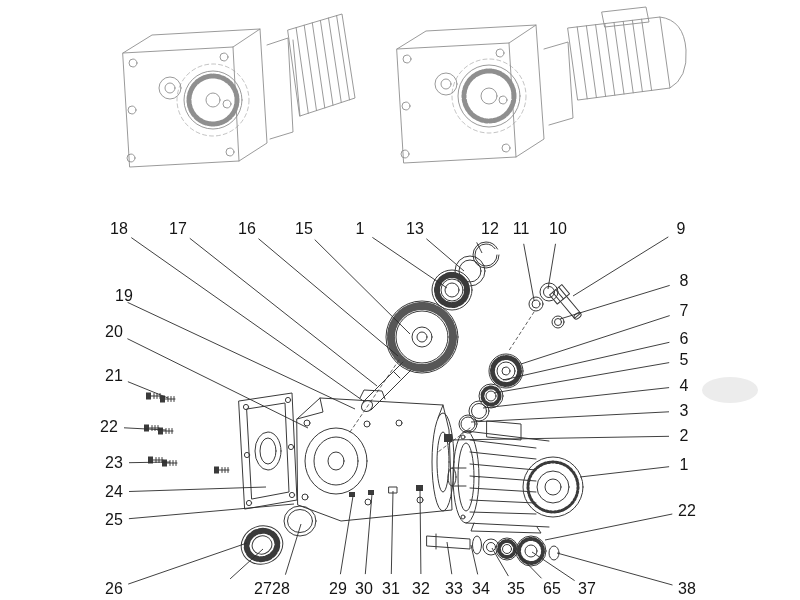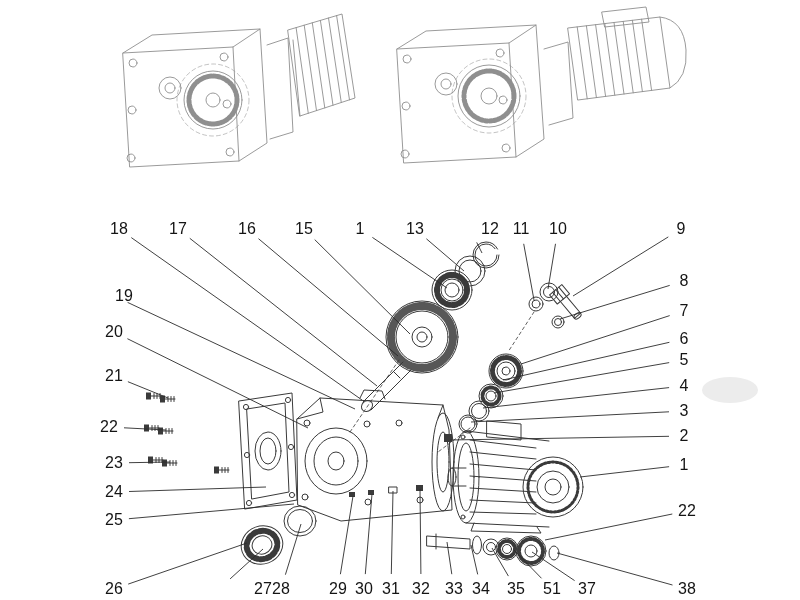--- a/index.html
+++ b/index.html
@@ -346,16 +346,16 @@
       <div class="callout" style="left: 114px; top: 589px;">26</div>
       <div class="callout" style="left: 219px; top: 589px; margin-left: 44px;">27</div>
       <div class="callout" style="left: 281px; top: 589px;">28</div>
       <div class="callout" style="left: 338px; top: 589px;">29</div>
       <div class="callout" style="left: 364px; top: 589px;">30</div>
       <div class="callout" style="left: 391px; top: 589px;">31</div>
       <div class="callout" style="left: 421px; top: 589px;">32</div>
       <div class="callout" style="left: 454px; top: 589px;">33</div>
       <div class="callout" style="left: 481px; top: 589px;">34</div>
       <div class="callout" style="left: 516px; top: 589px;">35</div>
-      <div class="callout" style="left: 552px; top: 589px;">51</div>
+      <div class="callout" style="left: 552px; top: 589px;">65</div>
       <div class="callout" style="left: 587px; top: 589px;">37</div>
     </div>
 </div>
 
 </body></html>

